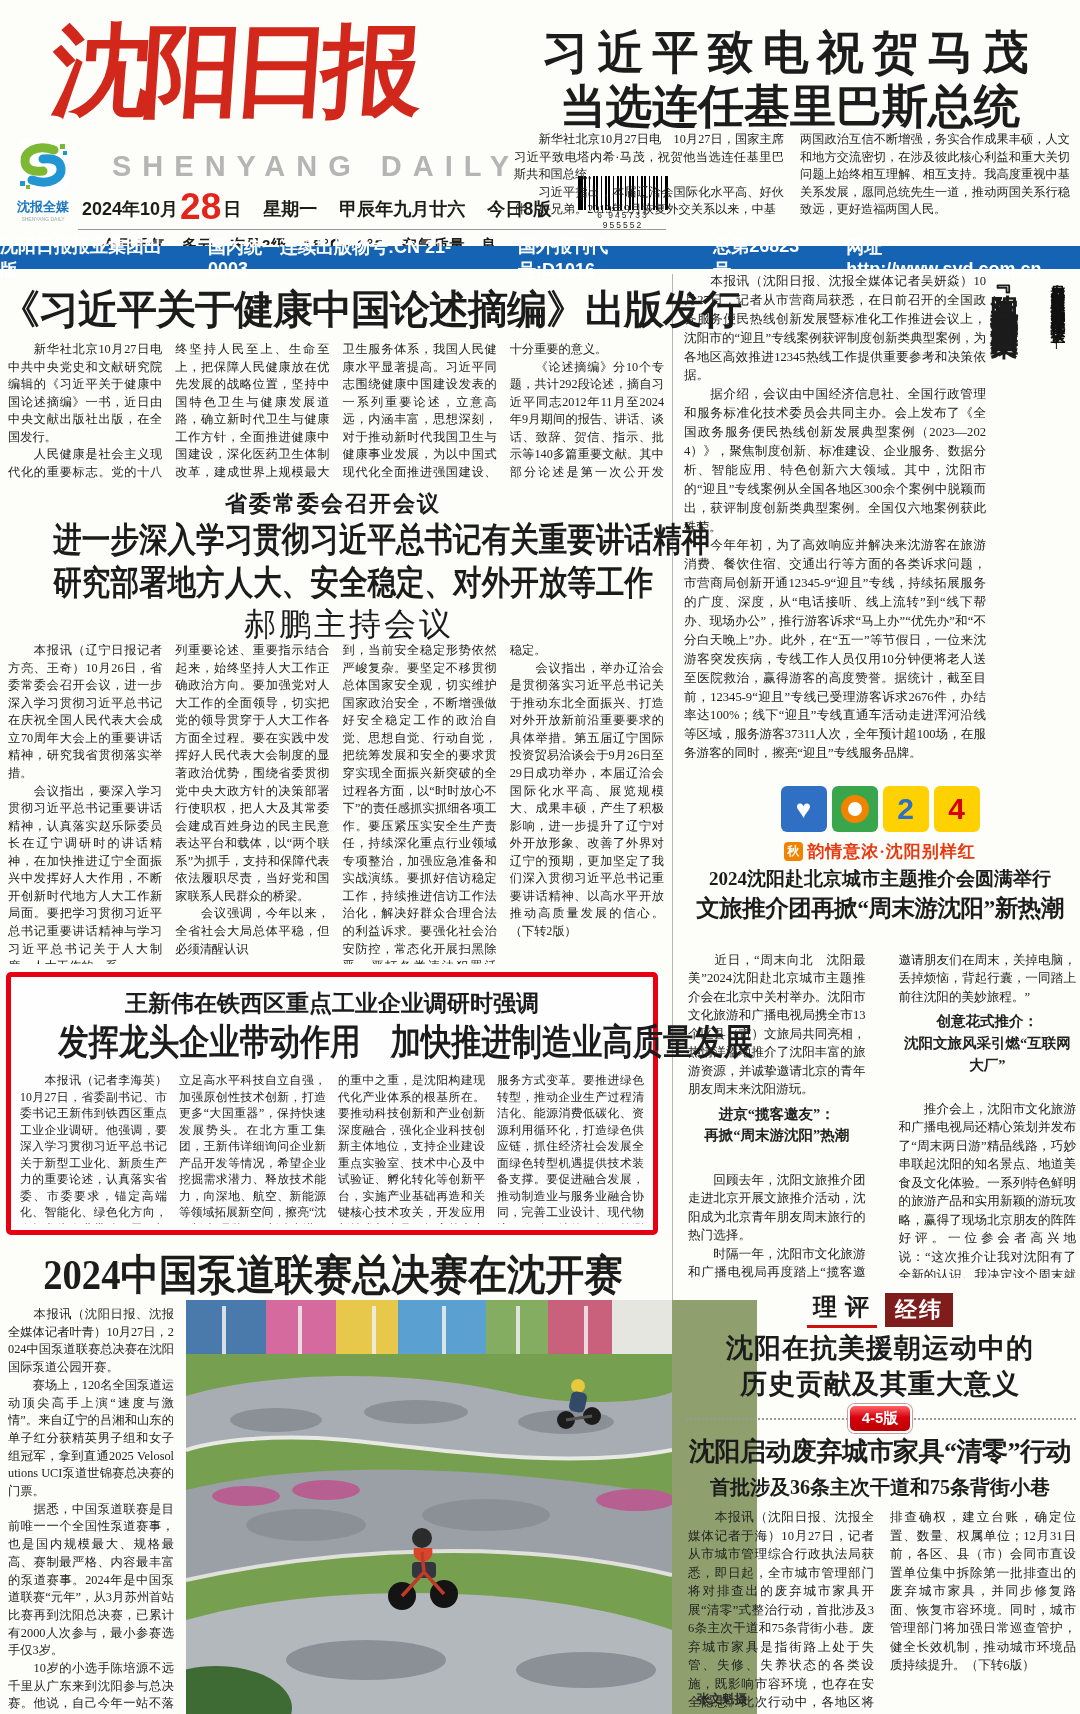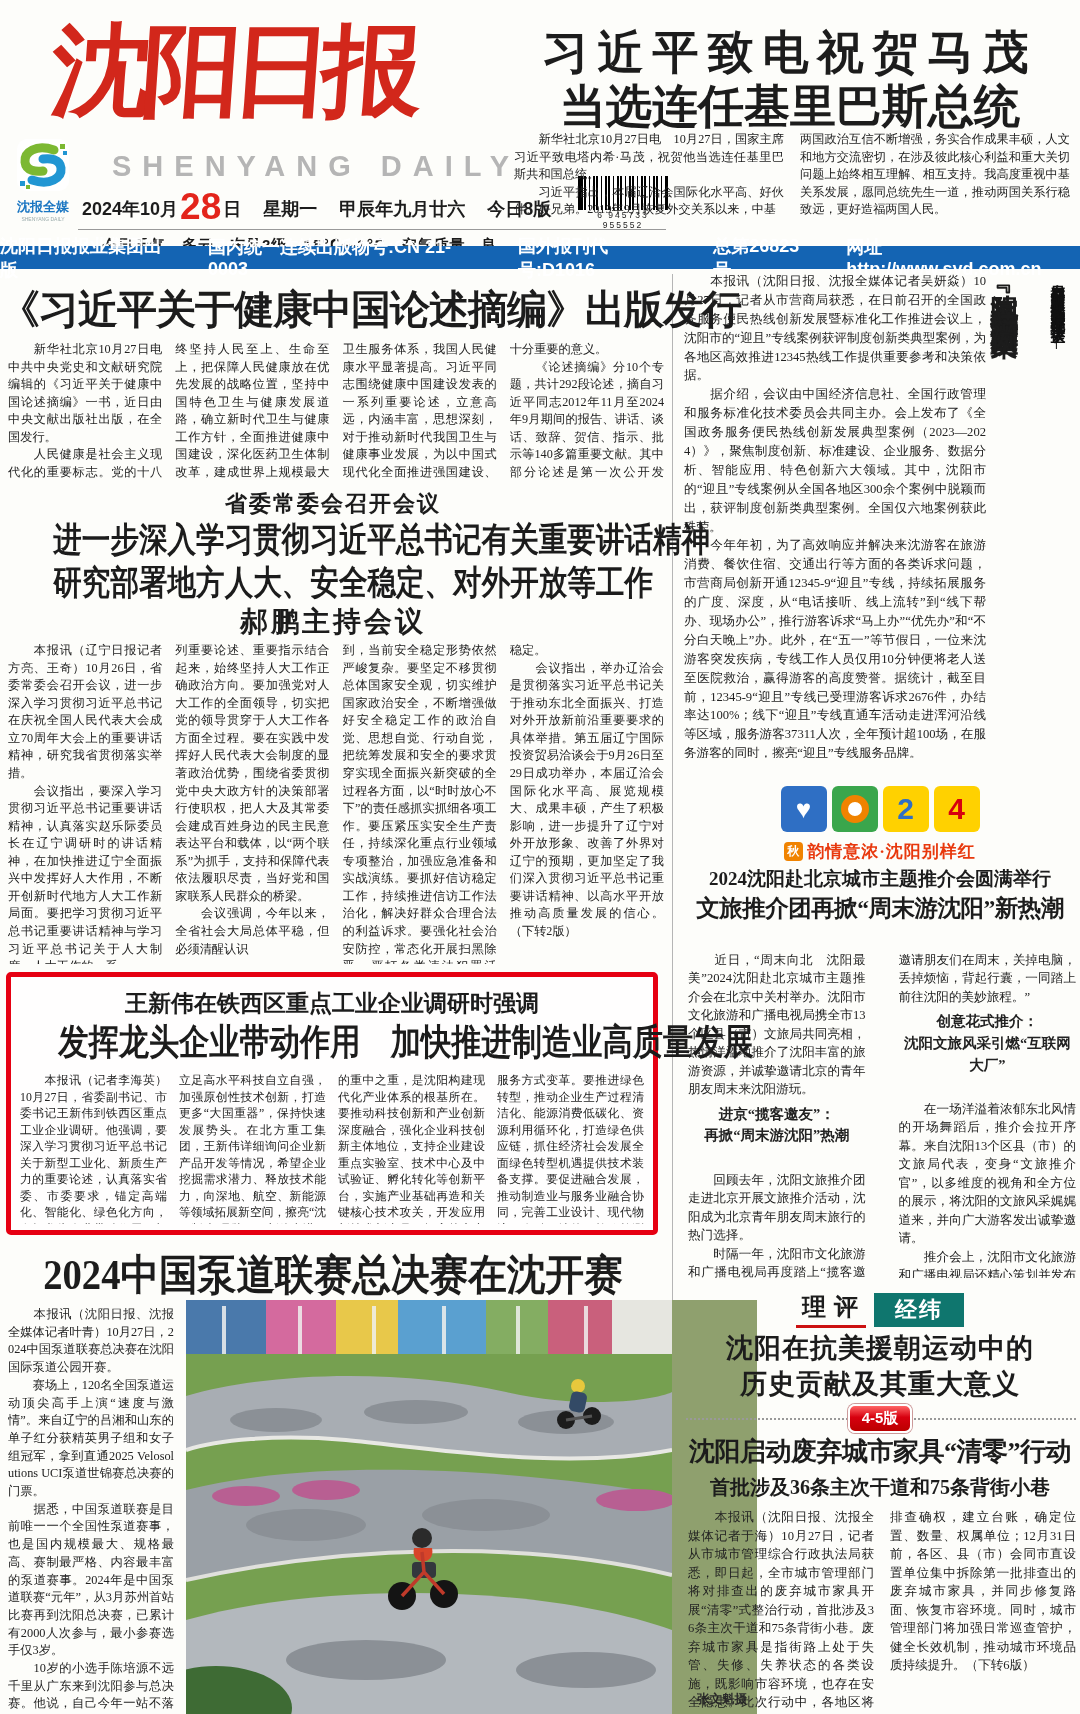--- a/index.html
+++ b/index.html
@@ -53,21 +53,21 @@
     color:#fff; font-size:18px; font-weight:bold;
   }
   .vrule { left:672px; top:274px; width:0; height:1436px; border-left:1px solid #b5b5b5; }
   
   .h-head { left:0; top:282px; width:666px; font-size:40px; font-weight:900; white-space:nowrap; letter-spacing:-1px; }
   .h-cols { left:8px; top:341px; width:656px; gap:13px; }
   .h-cols .c { height:140px; }
   
   .p-kicker { left:0; top:489px; width:666px; font-size:22px; font-weight:bold; letter-spacing:2px; }
   .p-h { left:0; width:666px; font-size:34px; font-weight:900; white-space:nowrap; }
-  .p-sub { left:0; top:603px; width:666px; font-size:28px; font-weight:bold; letter-spacing:3px; }
+  .p-sub { left:16px; top:603px; width:666px; font-size:32px; font-weight:normal; letter-spacing:3px; }
   .p-cols { left:8px; top:642px; width:656px; gap:13px; }
   .p-cols .c { height:322px; }
   
   .redbox { left:6px; top:972px; width:652px; height:263px; border:5px solid #e60012; border-radius:5px; background:#fffefe; }
   .w-kicker { left:6px; top:988px; width:652px; font-size:23px; font-weight:bold; }
   .w-head { left:6px; top:1018px; width:652px; font-size:36px; font-weight:900; white-space:nowrap; }
   .w-cols { left:20px; top:1072px; width:624px; gap:12px; }
   .w-cols .c { height:152px; font-size:11.8px; line-height:1.4; }
   
   .pump-head { left:0; top:1247px; width:666px; font-size:42px; font-weight:900; white-space:nowrap; }
@@ -91,21 +91,21 @@
   .fest-tag .ticon { width:19px; height:19px; border-radius:4px; background:#f08300; color:#fff; font-size:12px; display:inline-flex; align-items:center; justify-content:center; }
   
   .wl-kicker { left:684px; top:866px; width:392px; font-size:19px; font-weight:bold; }
   .wl-head { left:684px; top:892px; width:392px; font-size:23.5px; font-weight:900; white-space:nowrap; letter-spacing:-0.5px;text-align:center; }
   .wl-cols { left:688px; top:932px; width:388px; gap:33px; }
   .wl-cols .c { height:346px; font-size:12.6px; line-height:1.47; }
   .wl-sub { text-align:center; font-weight:900; font-size:14.5px; line-height:1.5; margin:5px 0; white-space:normal; }
   
   .lp-badge { left:684px; top:1291px; width:392px; display:flex; justify-content:center; align-items:center; gap:8px; }
   .lp-left { font-size:24px; font-weight:900; letter-spacing:8px; border-bottom:3px solid #c11; padding:0 0 2px 6px; }
-  .lp-right { background:#0f766e; color:#fff; font-size:22px; font-weight:900; padding:2px 21px; letter-spacing:2px; }
+  .lp-right { background:#7f1d1d; color:#fff; font-size:22px; font-weight:900; padding:2px 10px; letter-spacing:2px; }
   .lp-h { left:684px; width:392px; font-size:27px; font-weight:900; letter-spacing:1px; }
   .dotted { left:686px; top:1418px; width:390px; border-top:2px dotted #999; }
   .pbadge { left:684px; top:1404px; width:392px; text-align:center; }
   .pbadge span {
     display:inline-block; background:linear-gradient(#f66 0%,#d7000f 45%,#b00 100%);
     color:#fff; font-weight:900; font-size:15px; padding:3px 12px; border-radius:7px;
     border:2px solid #fff; box-shadow:0 0 0 1px #c99; font-family:"Liberation Sans",sans-serif;
   }
   
   .ql-head { left:684px; top:1434px; width:392px; font-size:26px; font-weight:900; white-space:nowrap; letter-spacing:-0.5px; }
@@ -308,21 +308,20 @@
       <span>　　回顾去年，沈阳文旅推介团走进北京开展文旅推介活动，沈阳成为北京青年朋友周末旅行的热门选择。</span>
       <span style="display:block;">　　时隔一年，沈阳市文化旅游和广播电视局再度踏上“揽客邀友”之路，深入北京的互联网企业进行回访交流，向京津冀地区的广大游客再度推介沈阳，诚邀大家亲身体验沈阳的城市变化，领略其独特的城市魅力。</span>
       
     </div>
     <div class="c bodytxt">
       <span>邀请朋友们在周末，关掉电脑，丢掉烦恼，背起行囊，一同踏上前往沈阳的美妙旅程。”</span>
       <span class="wl-sub" style="display:block;">
         <span style="display:block;">创意花式推介：</span>
         <span style="display:block;">沈阳文旅风采引燃“互联网大厂”</span>
       </span>
-      <span>　　在一场洋溢着浓郁东北风情的开场舞蹈后，推介会拉开序幕。来自沈阳13个区县（市）的文旅局代表，变身“文旅推介官”，以多维度的视角和全方位的展示，将沈阳的文旅风采娓娓道来，并向广大游客发出诚挚邀请。</span>
       <span style="display:block;">　　推介会上，沈阳市文化旅游和广播电视局还精心策划并发布了“周末两日游”精品线路，巧妙串联起沈阳的知名景点、地道美食及文化体验。一系列特色鲜明的旅游产品和实用新颖的游玩攻略，赢得了现场北京朋友的阵阵好评。一位参会者高兴地说：“这次推介让我对沈阳有了全新的认识。我决定这个周末就来一场说走就走的旅行，和朋友们一起沿着‘周末两日游’线路，去沈阳品尝地道的鸡架，享受温泉的惬意！”　（下转7版）</span>
     </div>
   </div>
 
   <div class="abs lp-badge">
     <span class="lp-left">理评</span>
     <span class="lp-right">经纬</span>
   </div>
   <div class="abs lp-h ctr" style="top:1330px;">沈阳在抗美援朝运动中的</div>
   <div class="abs lp-h ctr" style="top:1366px;">历史贡献及其重大意义</div>

